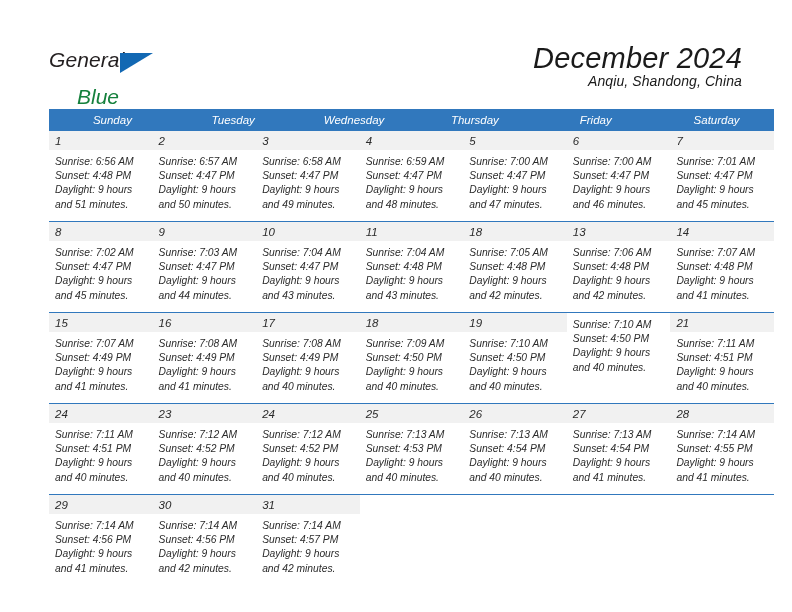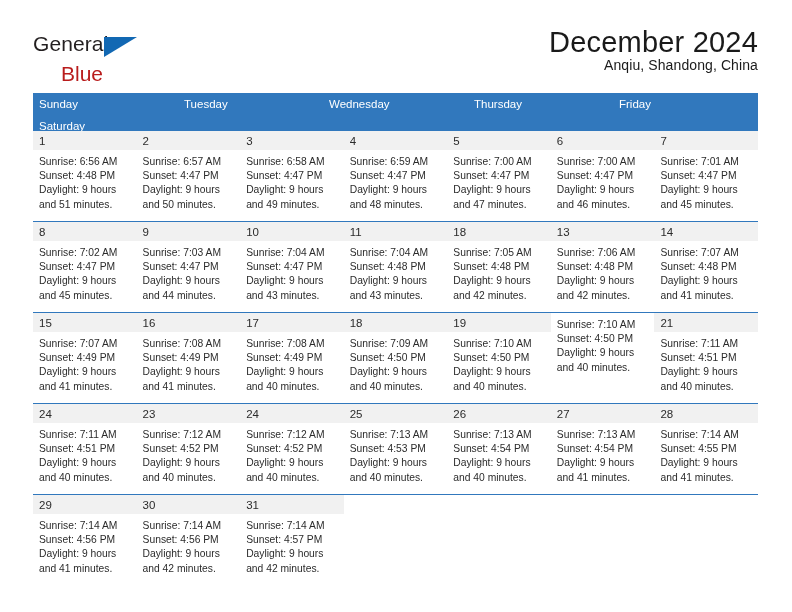--- a/index.html
+++ b/index.html
@@ -2,21 +2,21 @@
 <html><head>
 <meta charset="utf-8">
 <style>
   * { box-sizing: border-box; margin: 0; padding: 0; }
   html, body {
     width: 792px; height: 612px;
     background: #ffffff;
     font-family: "Liberation Sans", sans-serif;
     overflow: hidden;
   }
-  .page { position: relative; width: 792px; height: 612px; padding: 0; }
+  .page { position: relative; width: 792px; height: 612px; padding: 16px; font-style: italic; }
 
   
   .topbar {
     display: flex;
     align-items: flex-start;
     justify-content: space-between;
     padding: 27px 34px 0 33px;
   }
   .logo { position: relative; width: 120px; height: 52px; }
   .logo-general {
@@ -28,23 +28,23 @@
   }
   .logo-triangle {
     position: absolute;
     top: 10px; left: 71px;
     width: 0; height: 0;
     border-left: 33px solid #1268b3;
     border-bottom: 20px solid transparent;
   }
   .logo-blue {
     font-size: 21px;
-    color: #b91c1c;
+    color: #15803d;
     line-height: 1;
-    position: absolute; top: 36px; left: 28px;
+    position: absolute; top: 43px; left: 28px;
   }
 
   .title-block { text-align: right; padding-top: 0; }
   .cal-title {
     font-size: 29px;
     font-weight: 400;
     color: #1a1a1a;
     line-height: 1.05;
     letter-spacing: .2px;
   }
@@ -54,23 +54,24 @@
     letter-spacing: .1px;
   }
 
   
   .calendar {
     margin: 14px 34px 0 33px;
     width: 725px;
   }
   .weekdays {
     display: grid;
-    grid-template-columns: repeat(5, 1fr);
+    grid-template-columns: repeat(6, 1fr);
     background: #3178bd;
-    height: 38px;
+    height: 22px;
+    text-align: center;
   }
   .weekday {
     color: #ffffff;
     font-size: 11.5px;
     line-height: 22px;
     padding-left: 6px;
     white-space: nowrap;
   }
 
   .week {

